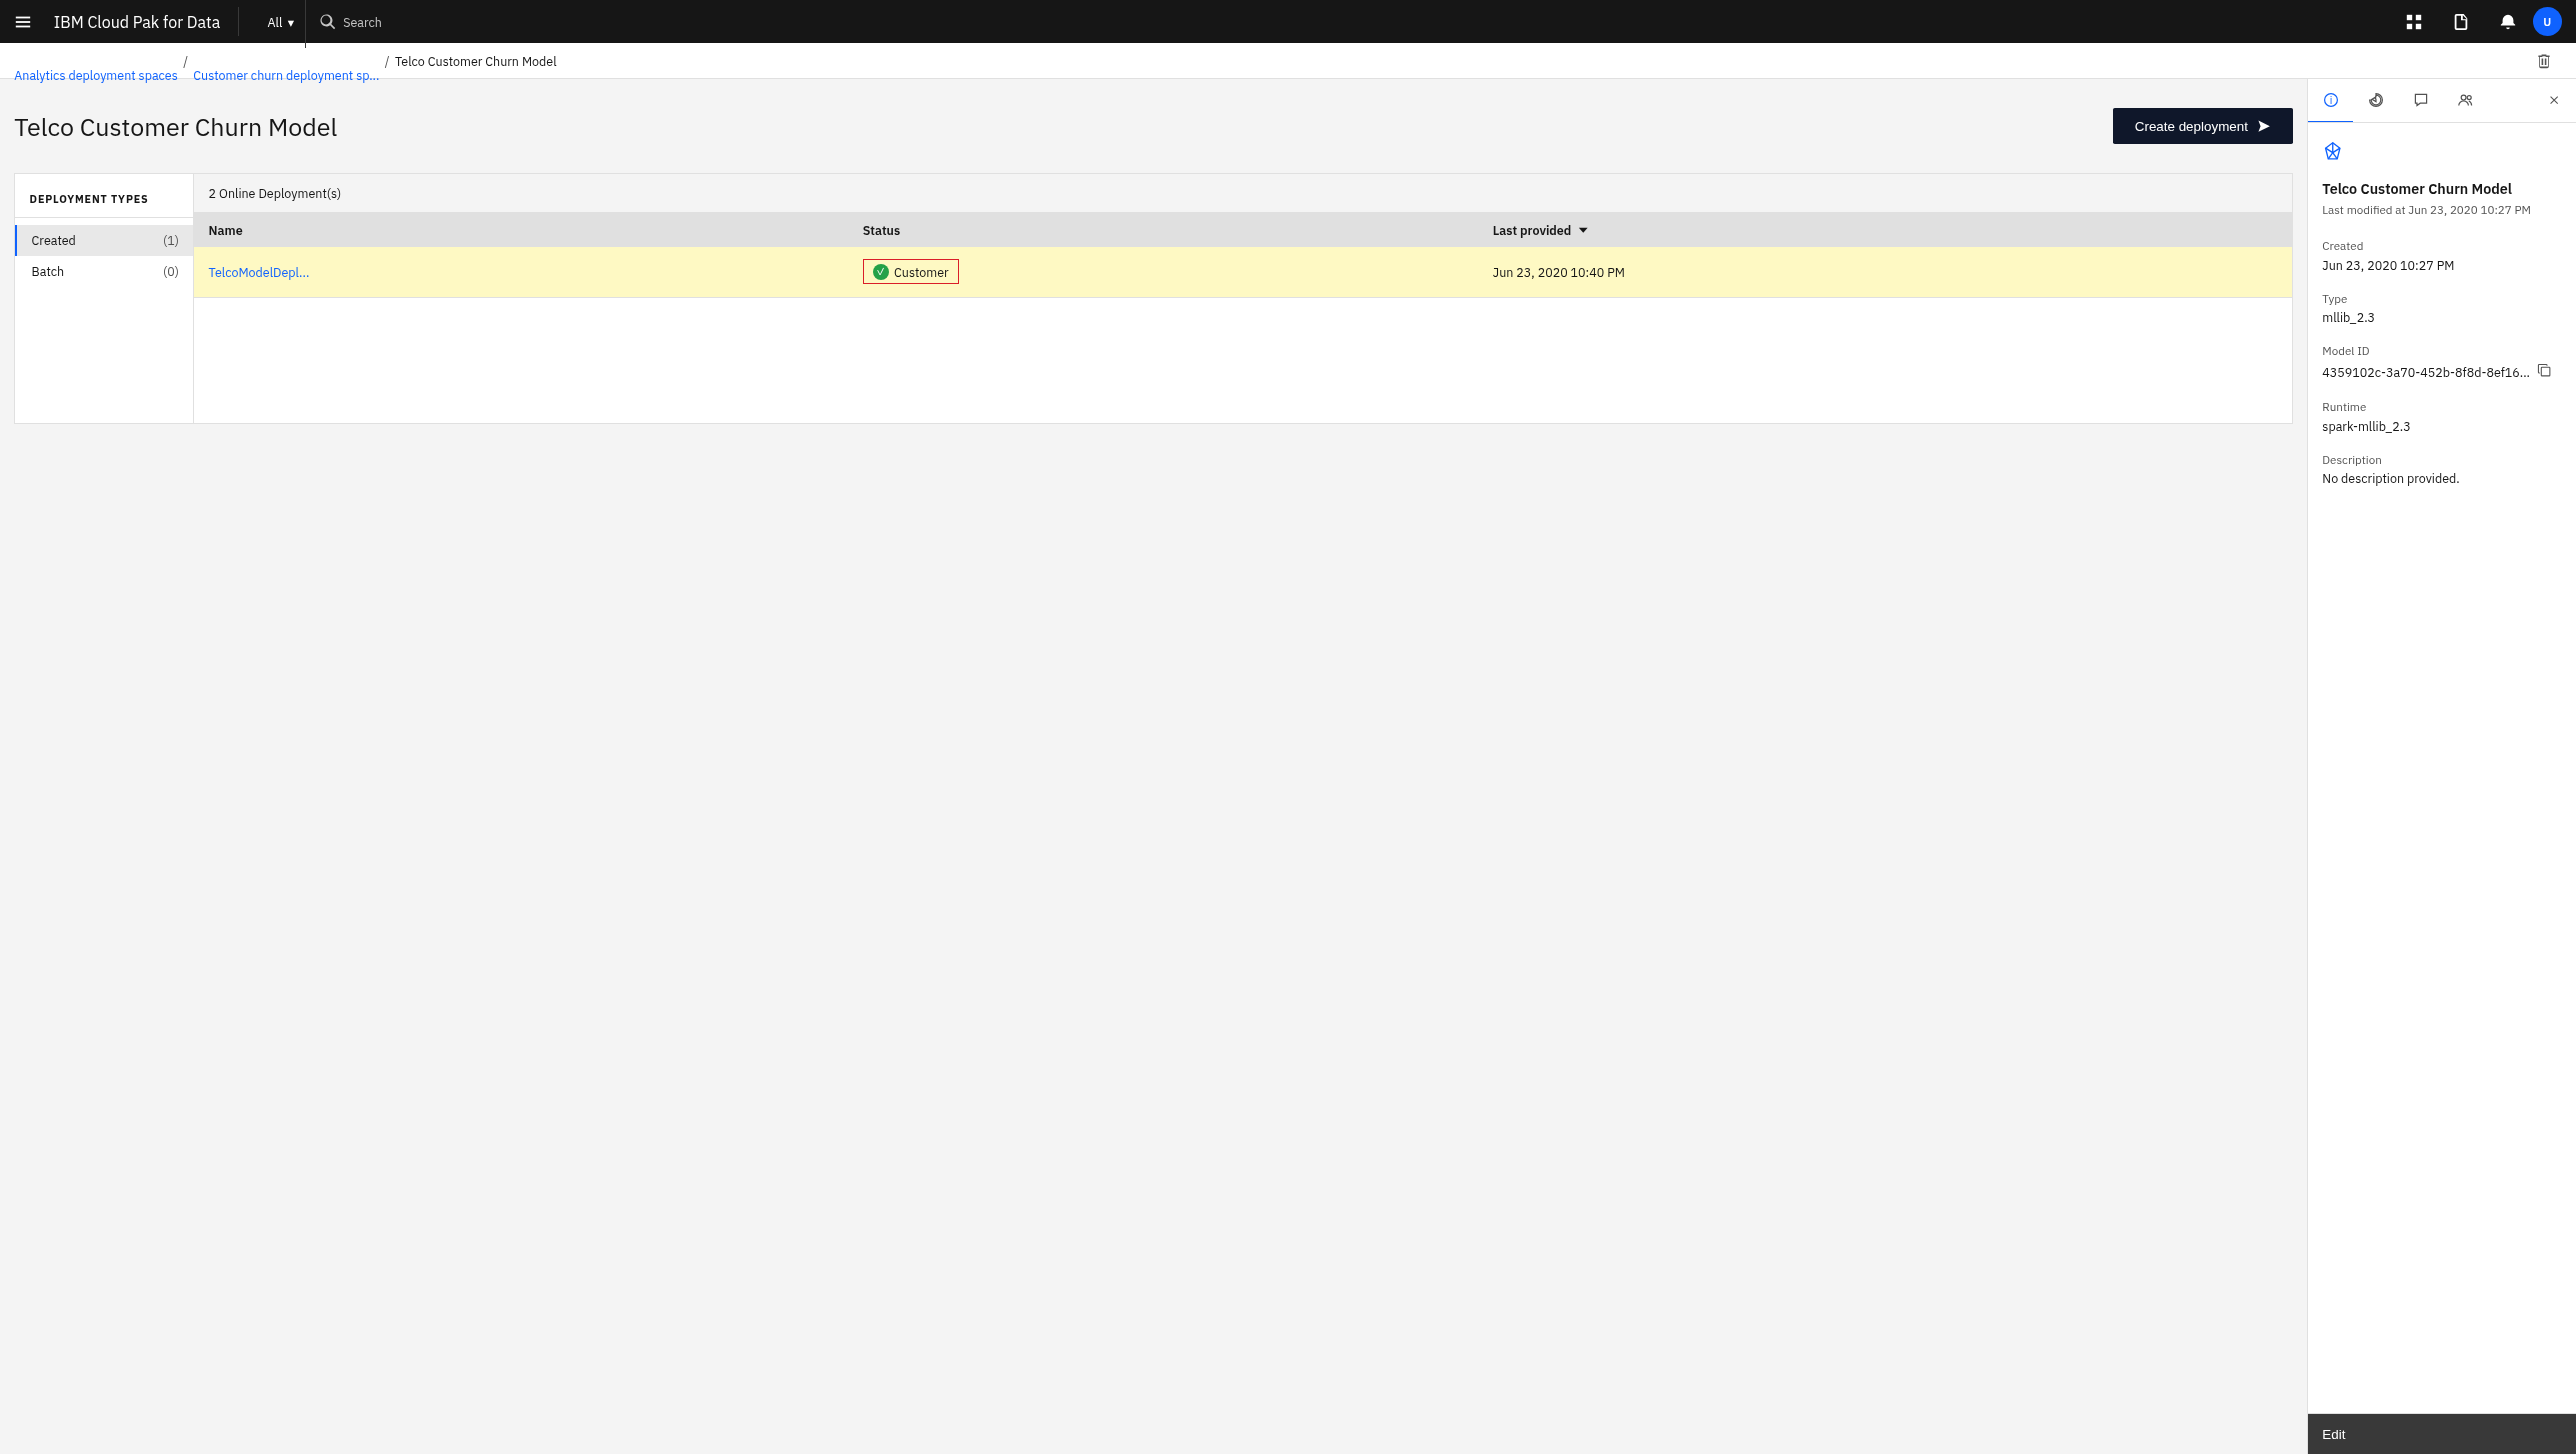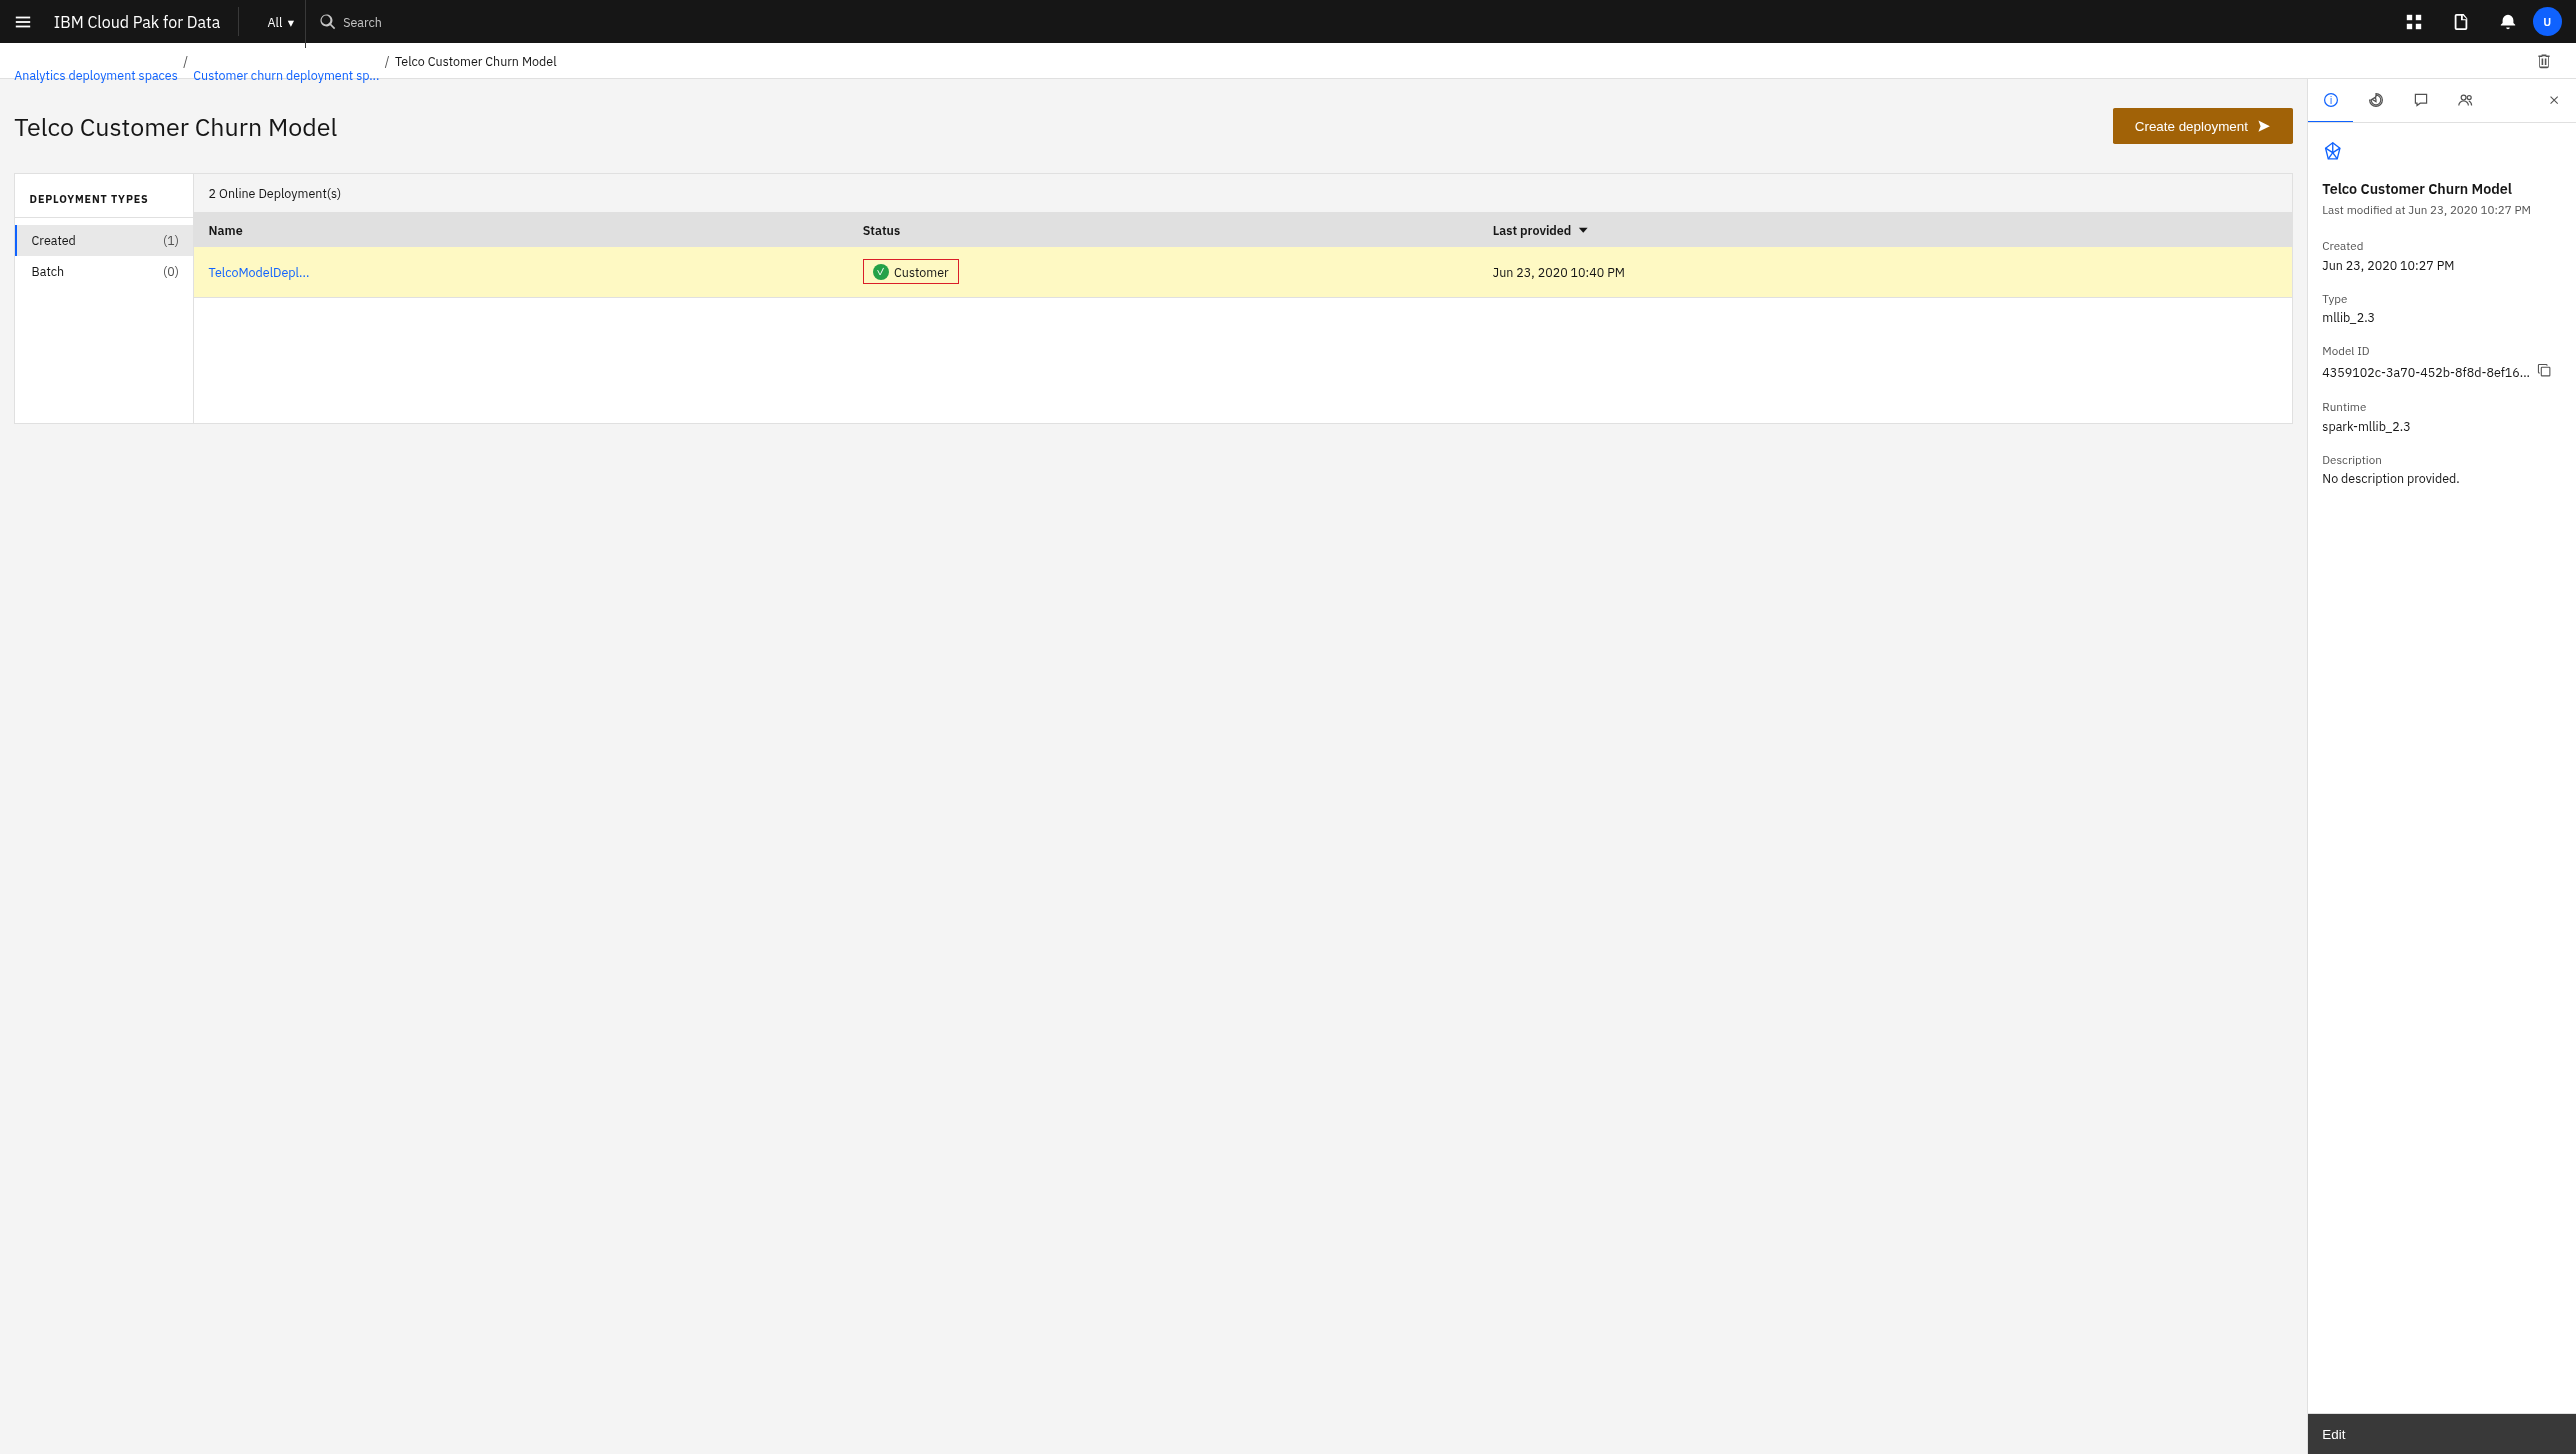--- a/index.html
+++ b/index.html
@@ -106,21 +106,21 @@
 
     .page-header {
       display: flex;
       align-items: center;
       justify-content: space-between;
       margin-bottom: 29px;
     }
     .page-title { font-size: 25px; font-weight: 400; color: #161616; }
 
     .create-deployment-btn {
-      background: #a16207;
+      background: #0f172a;
       color: #fff;
       border: none;
       padding: 10.7px 21.5px;
       font-size: 13.4px;
       cursor: pointer;
       display: flex;
       align-items: center;
       gap: 9px;
       border-radius: 1.8px;
       font-weight: 400;

